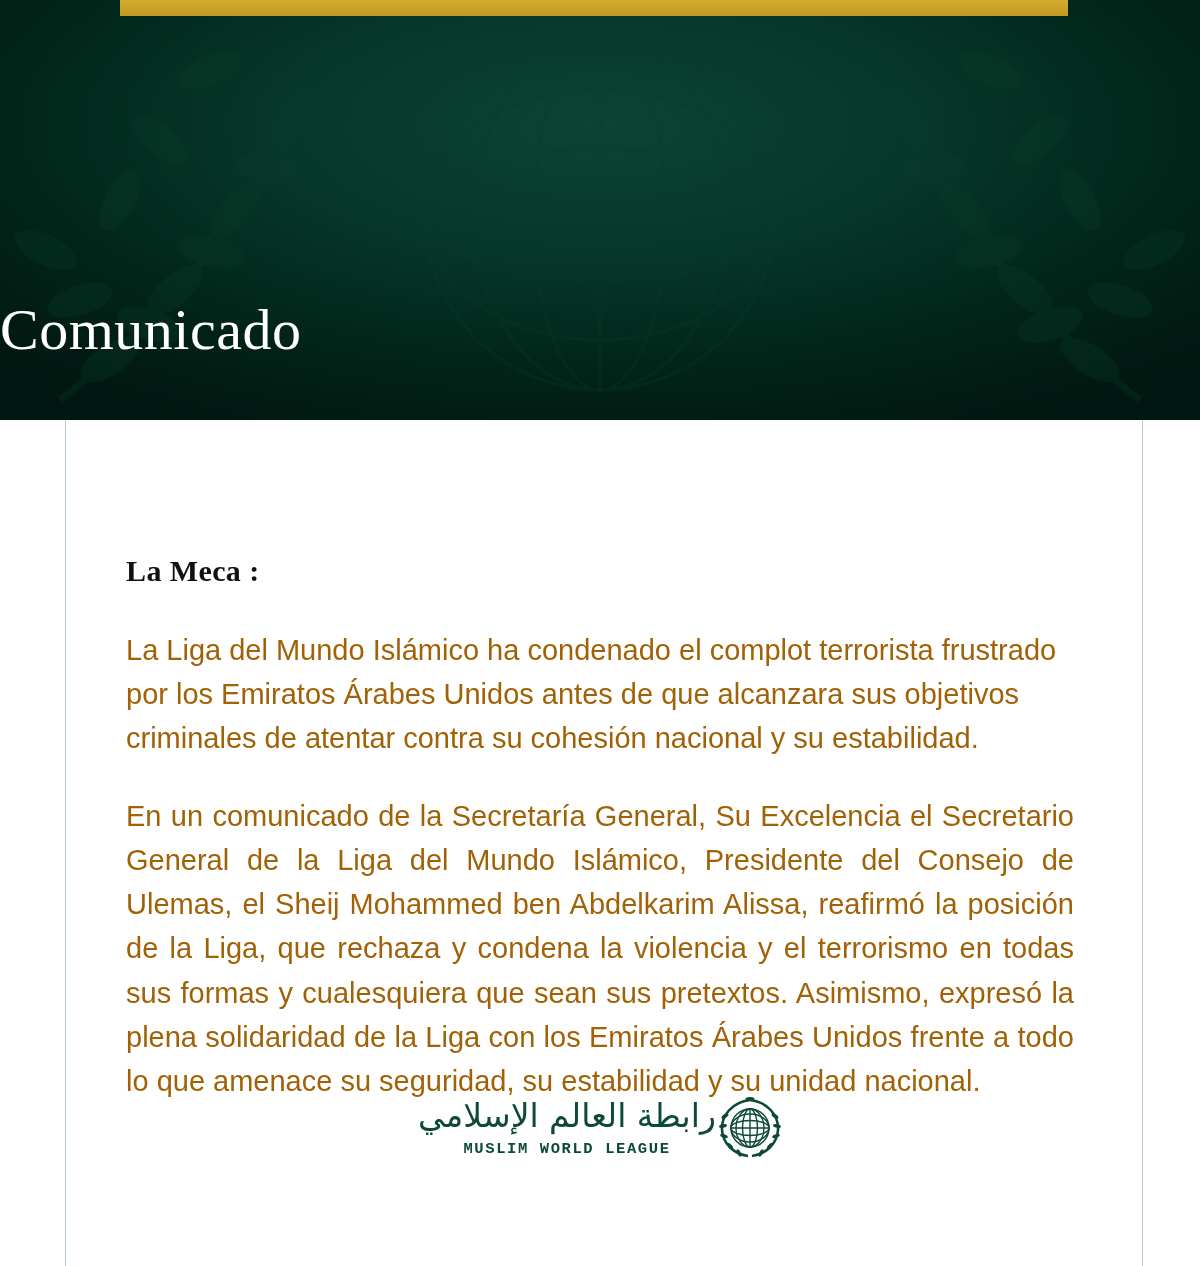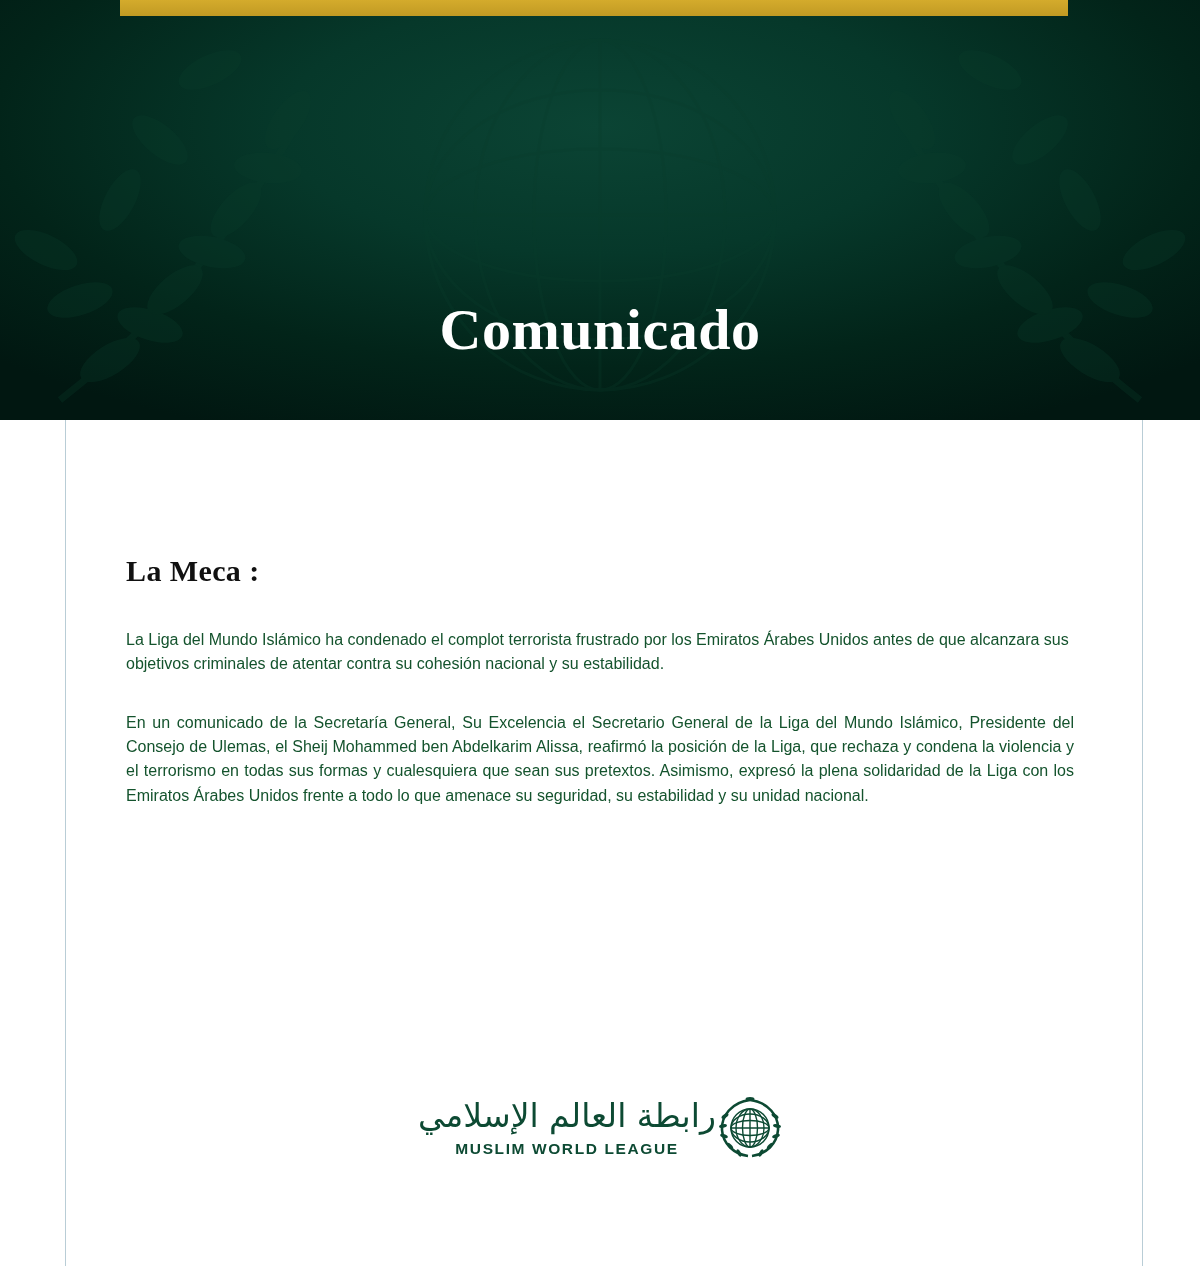--- a/index.html
+++ b/index.html
@@ -37,25 +37,24 @@
     position: absolute;
     inset: 0;
     opacity: 0.33;
     z-index: 1;
   }
   .header-title {
     position: absolute;
     left: 0;
     right: 0;
     top: 296px;
-    text-align: center;
     color: #ffffff;
     font-family: "Liberation Serif", serif;
     font-size: 58px;
-    font-weight: 700;
+    font-weight: 400;
     letter-spacing: 0.5px;
     z-index: 3;
   }
 
   
   .sheet {
     position: relative;
     width: 1144px;
     height: 846px;
     background: #ffffff;
@@ -87,23 +86,23 @@
     margin-top: 134px;
     font-family: "Liberation Serif", serif;
     font-size: 30px;
     font-weight: 700;
     color: #111111;
     letter-spacing: 0.4px;
   }
   .para {
     margin-top: 34px;
     font-family: "Liberation Sans", sans-serif;
-    font-size: 16px;
+    font-size: 29px;
     line-height: 1.52;
-    color: #14532d;
+    color: #a16207;
   }
   .para.justified {
     text-align: justify;
     text-justify: inter-word;
   }
   .para:first-of-type {
     margin-top: 40px;
   }
 
   
@@ -125,21 +124,21 @@
   .logo-arabic {
     font-family: "DejaVu Sans", sans-serif;
     font-size: 33px;
     color: #0d4a33;
     line-height: 1.1;
     direction: rtl;
     white-space: nowrap;
   }
   .logo-latin {
     margin-top: 6px;
-    font-family: Liberation Sans, sans-serif;
+    font-family: Liberation Mono, monospace;
     font-size: 15.5px;
     letter-spacing: 1.6px;
     color: #0d4a33;
     font-weight: 700;
     white-space: nowrap;
   }
   .logo-emblem {
     width: 64px;
     height: 64px;
     flex: 0 0 auto;

